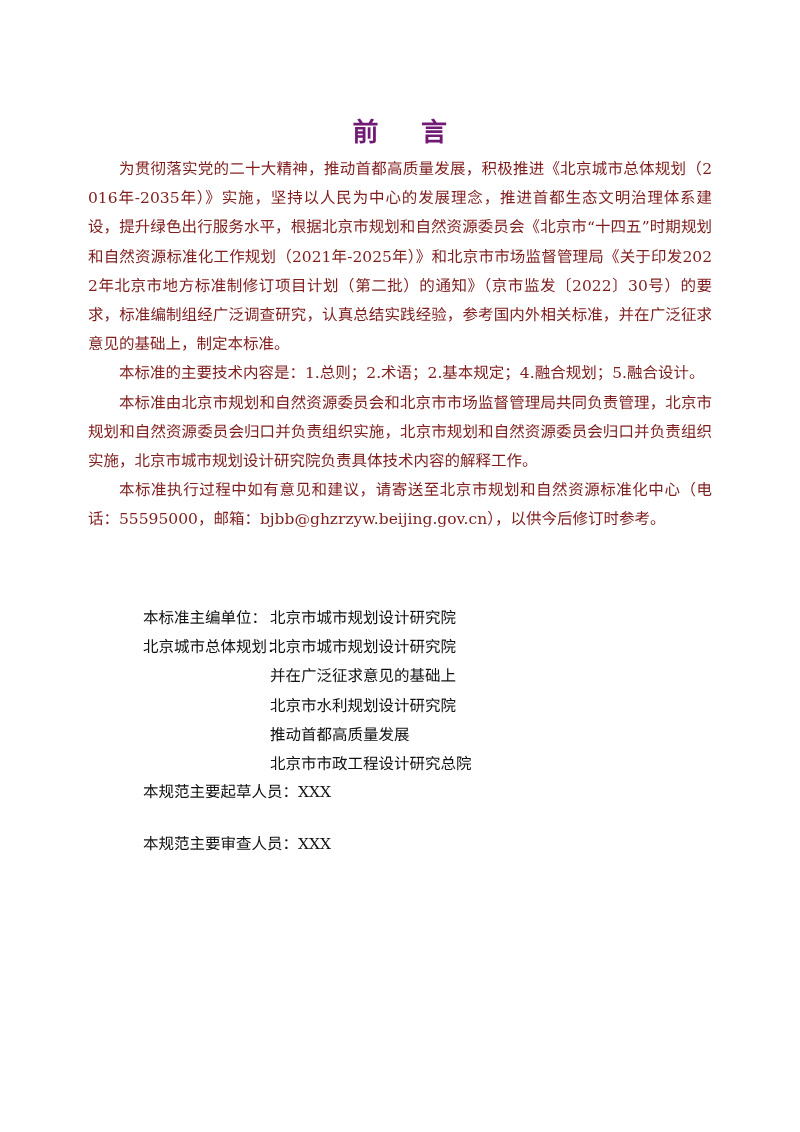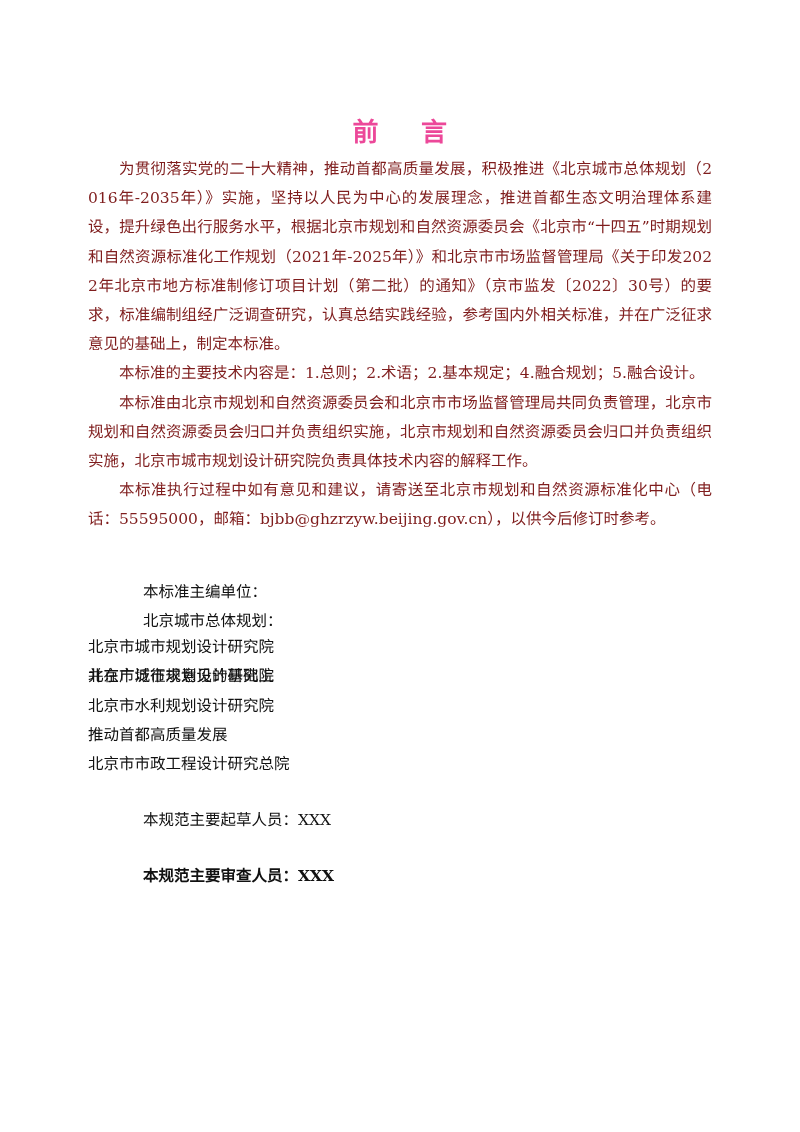--- a/index.html
+++ b/index.html
@@ -31,21 +31,21 @@
   .doc-title {
     position: absolute;
     left: 0;
     top: 98px;
     width: 800px;
     text-align: center;
     font-size: 26px;
     font-weight: bold;
     letter-spacing: 0.02em;
     line-height: 34px;
-    color: #ec4899;
+    color: #701a75;
   }
   .doc-title .title-gap {
     display: inline-block;
     width: 42px;
   }
 
   
   .body-block {
     position: absolute;
     left: 88px;
@@ -71,21 +71,20 @@
     top: 578px;
     width: 624px;
   }
   .org-row {
     display: flex;
     align-items: baseline;
     height: 29.2px;
     font-size: 15.5px;
     line-height: 29.2px;
     color: #111111;
-    flex-direction: column;
   }
   .org-label {
     display: inline-block;
     width: 182px;
     padding-left: 55px;
     box-sizing: border-box;
     white-space: nowrap;
   }
   .org-value {
     white-space: nowrap;
@@ -98,22 +97,22 @@
     left: 88px;
     width: 624px;
   }
   .personnel-line {
     font-size: 15.5px;
     line-height: 29.2px;
     padding-left: 55px;
     color: #111111;
     white-space: nowrap;
   }
-  .personnel-drafters { top: 778px; margin-top: 28px; }
-  .personnel-reviewers { top: 861px; font-weight: bold; }
+  .personnel-drafters { top: 778px; }
+  .personnel-reviewers { top: 830px; }
 </style>
 </head>
 <body>
 
 <div class="page">
 
   <h1 class="doc-title">
     <span>前</span><span class="title-gap"></span><span>言</span>
   </h1>
 

